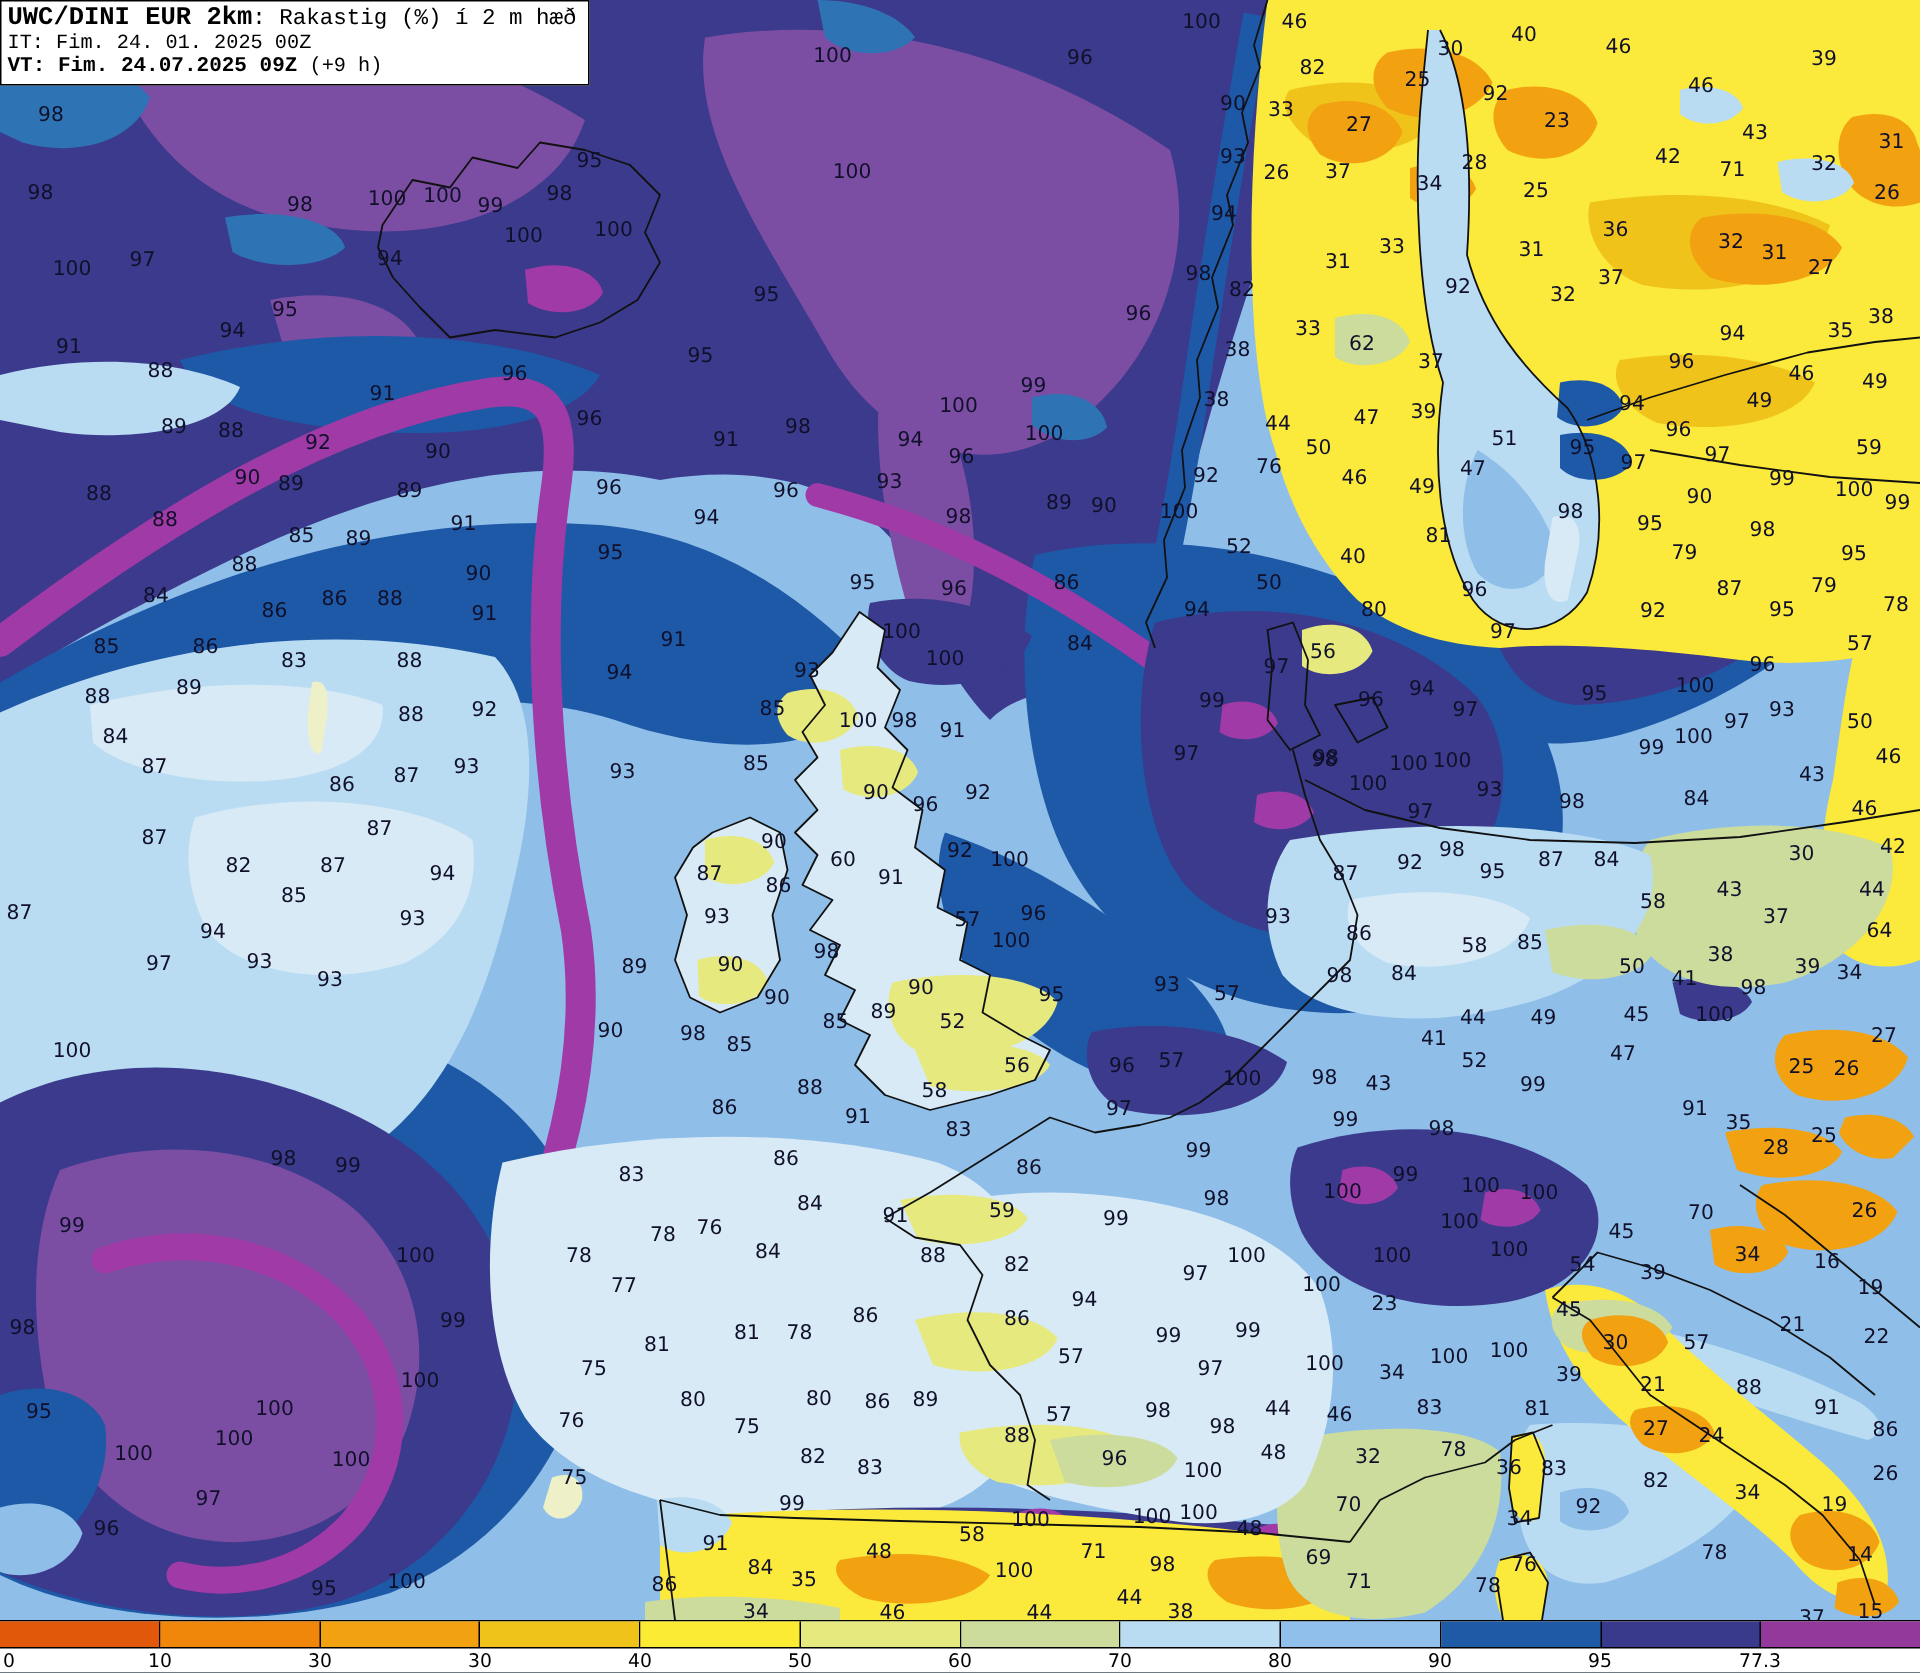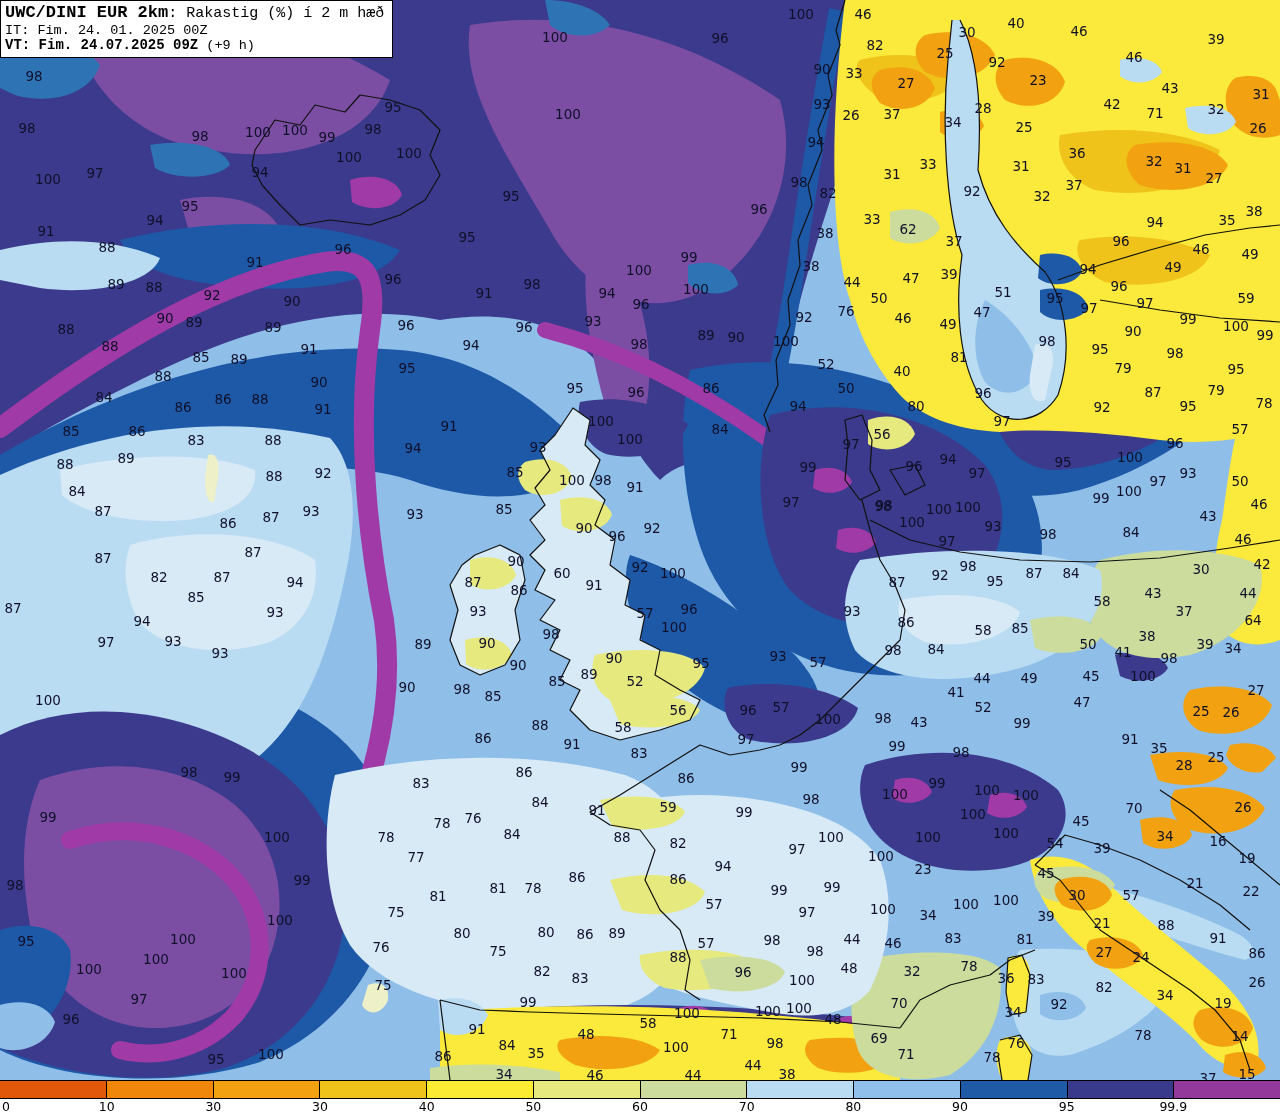--- a/index.html
+++ b/index.html
@@ -664,17 +664,17 @@
         <span style="left: 8.33333%;">10</span>
         <span style="left: 16.6667%;">30</span>
         <span style="left: 25%;">30</span>
         <span style="left: 33.3333%;">40</span>
         <span style="left: 41.6667%;">50</span>
         <span style="left: 50%;">60</span>
         <span style="left: 58.3333%;">70</span>
         <span style="left: 66.6667%;">80</span>
         <span style="left: 75%;">90</span>
         <span style="left: 83.3333%;">95</span>
-        <span style="left: 91.6667%;">99.9</span>
+        <span style="left: 91.6667%;">77.3</span>
       </div>
   </div>
 
 </div>
 
 </body></html>

